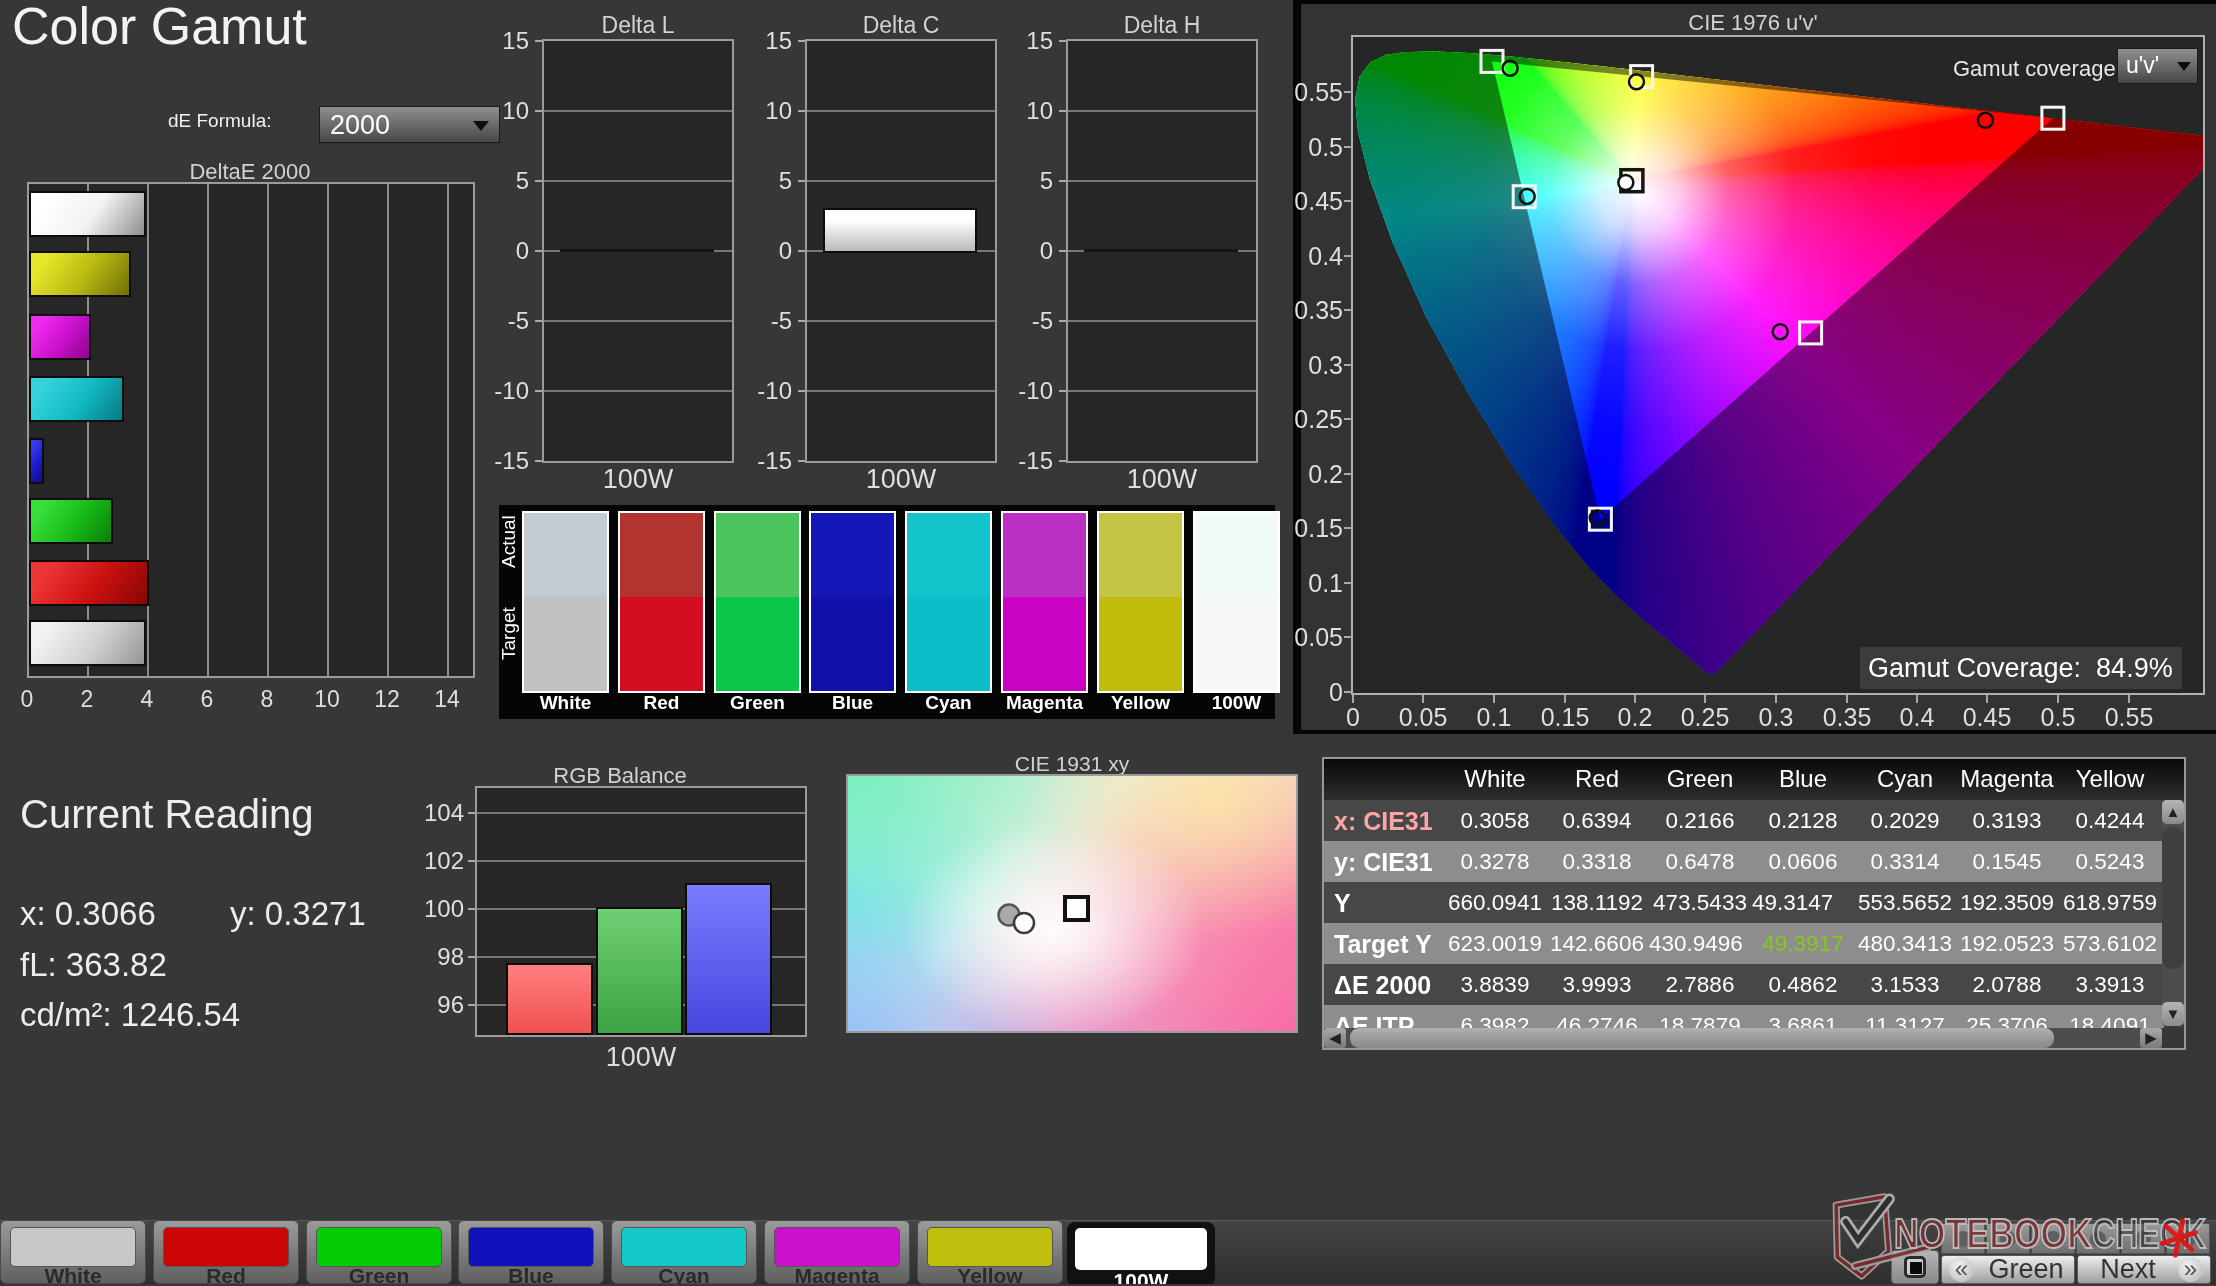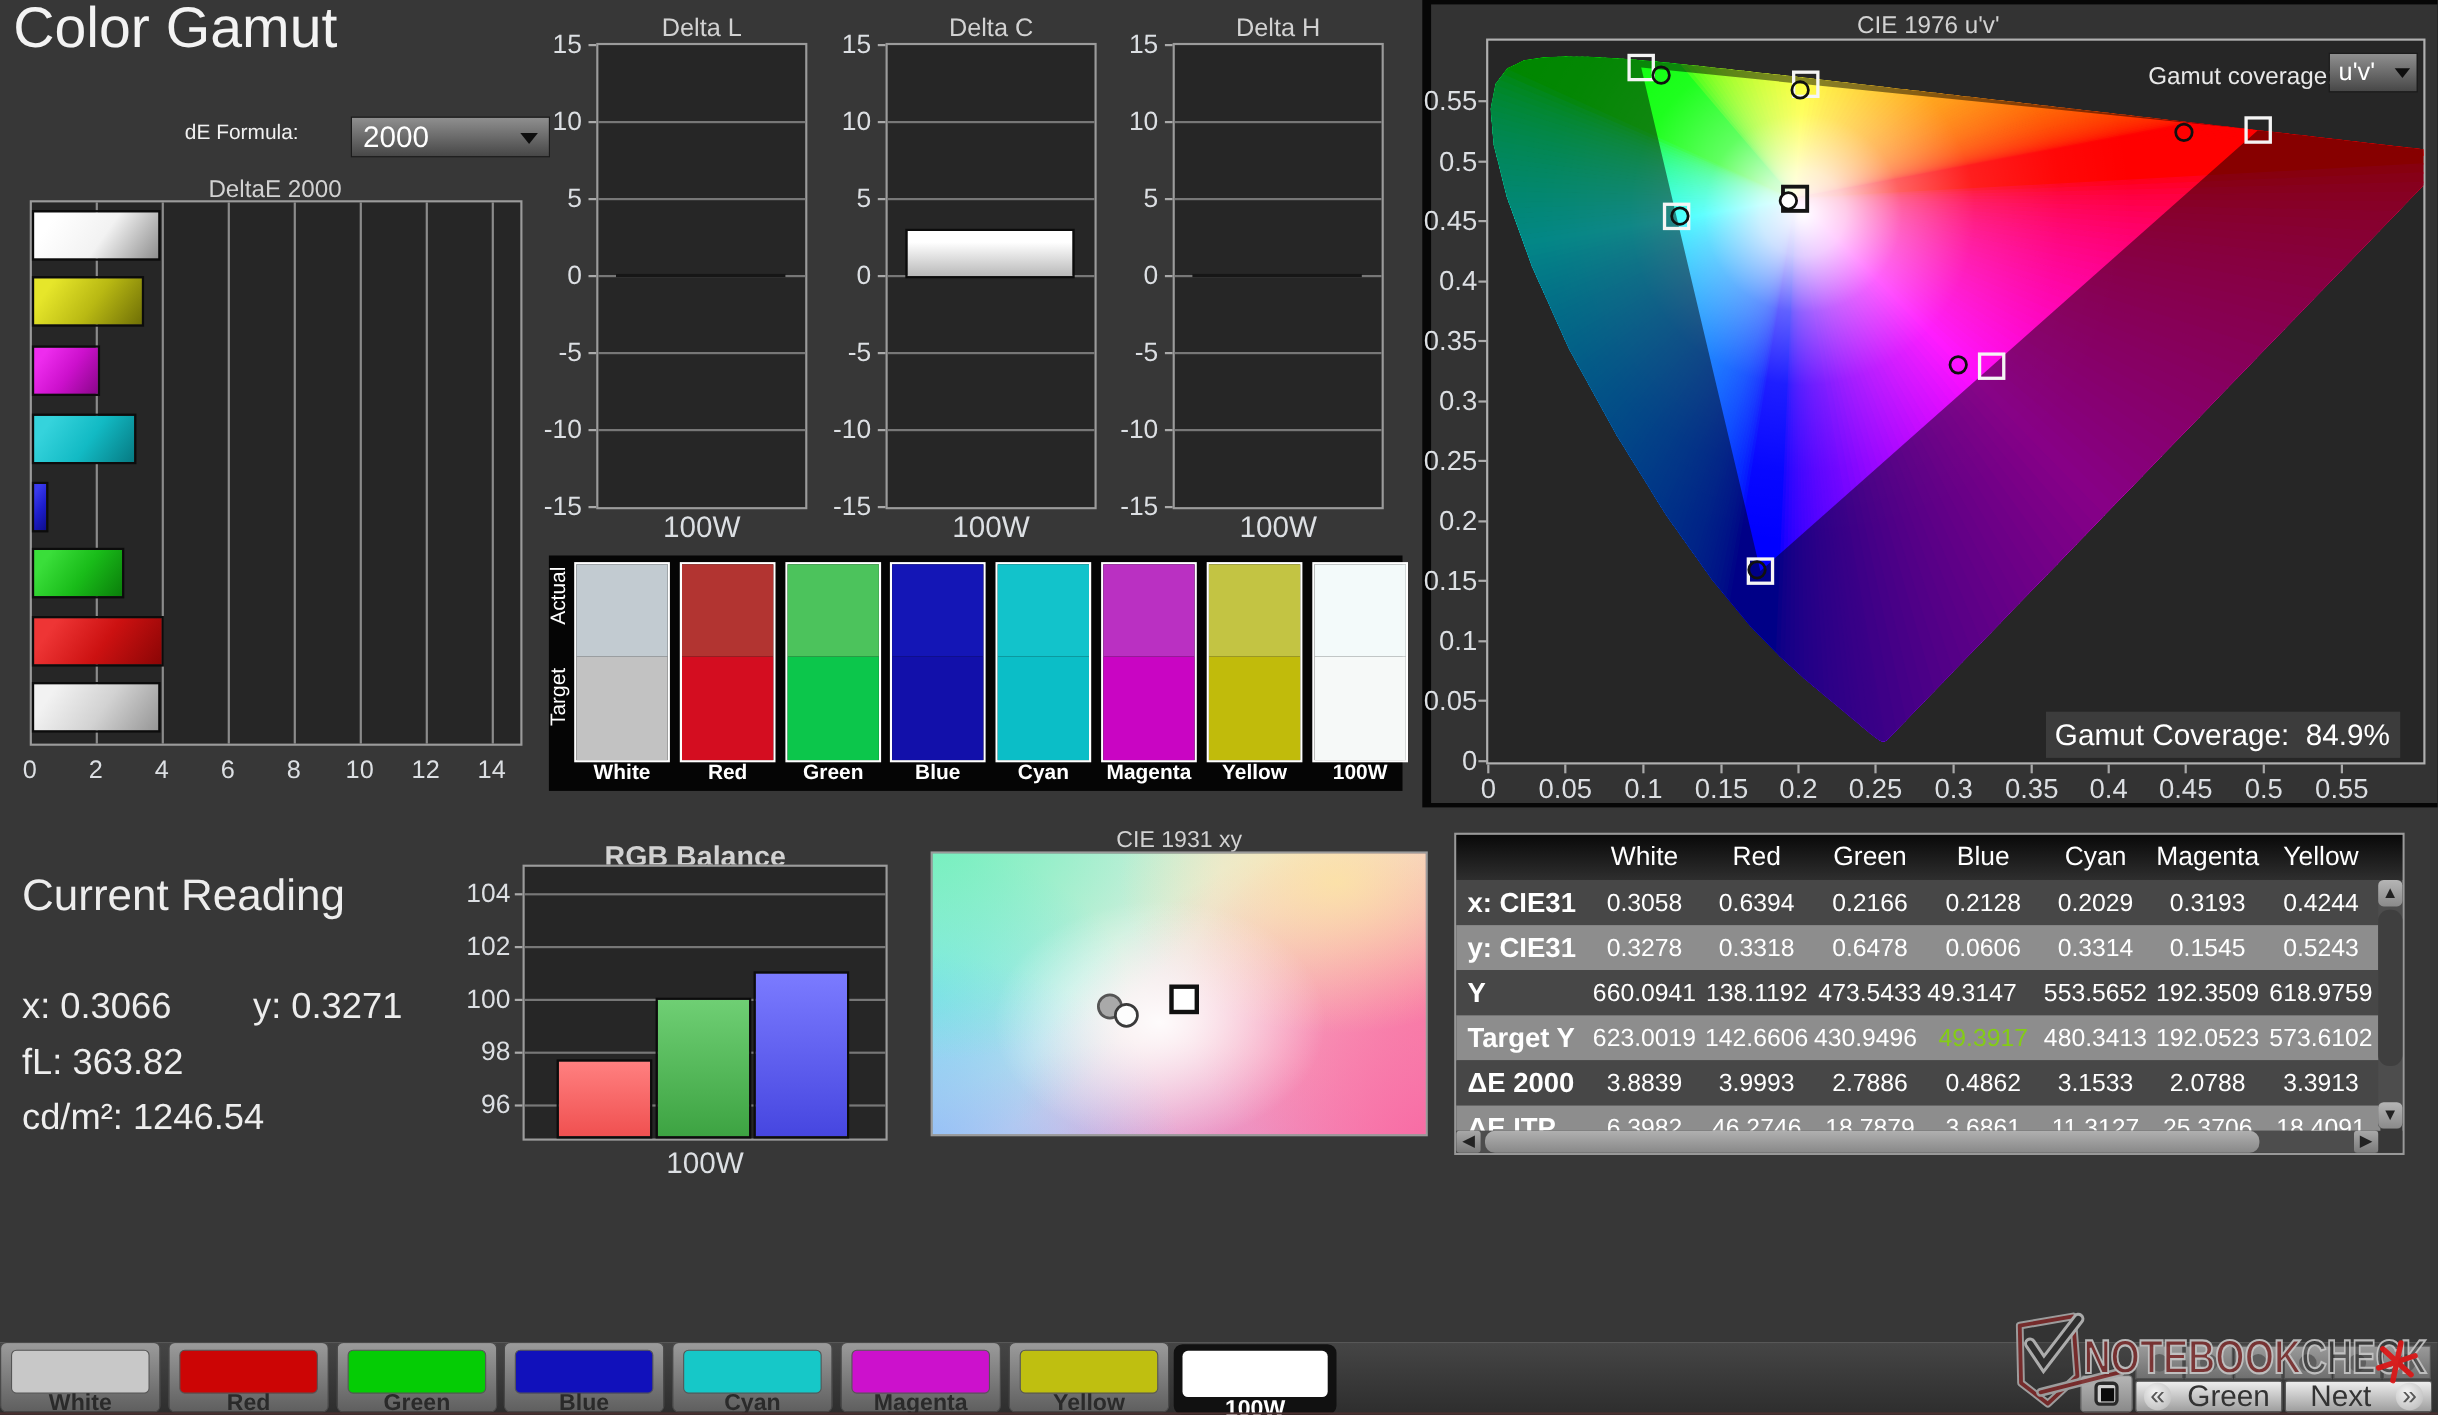--- a/index.html
+++ b/index.html
@@ -639,21 +639,21 @@
 <div class="lbl" style="left:2084px;top:703px;width:90px;text-align:center;font-size:25px;">0.55</div>
   </div>
 <div class="abs" style="left:1860px;top:647px;width:322px;height:42px;background:#3c3c3c;color:#fff;font-size:27px;text-align:left;padding-left:8px;box-sizing:border-box;line-height:42px;white-space:nowrap;">Gamut Coverage:&nbsp; 84.9%</div>
 
 <div class="abs" style="left:20px;top:792px;font-size:40px;color:#ededed;">Current Reading</div>
 <div class="abs" style="left:20px;top:895px;font-size:33px;color:#ededed;">x: 0.3066</div>
 <div class="abs" style="left:230px;top:895px;font-size:33px;color:#ededed;">y: 0.3271</div>
 <div class="abs" style="left:20px;top:946px;font-size:33px;color:#ededed;">fL: 363.82</div>
 <div class="abs" style="left:20px;top:996px;font-size:33px;color:#ededed;">cd/m²: 1246.54</div>
 
-<div class="ctitle" style="left:532px;top:763px;width:200px;font-size:26px;font-weight:bold;">RGB Balance</div>
+<div class="ctitle" style="left:520px;top:763px;width:200px;font-size:22px;">RGB Balance</div>
 <div class="plot" style="left:475px;top:786px;width:332px;height:251px;"></div>
 <div id="rgbchart">
     <div class="abs" style="left:477px;top:812px;width:328px;height:2px;background:#777;"></div>
 <div class="tick" style="left:468px;top:812px;width:7px;height:2px;"></div>
 <div class="lbl" style="left:398px;top:799px;width:66px;text-align:right;font-size:24px;">104</div>
 <div class="abs" style="left:477px;top:860px;width:328px;height:2px;background:#777;"></div>
 <div class="tick" style="left:468px;top:860px;width:7px;height:2px;"></div>
 <div class="lbl" style="left:398px;top:847px;width:66px;text-align:right;font-size:24px;">102</div>
 <div class="abs" style="left:477px;top:908px;width:328px;height:2px;background:#777;"></div>
 <div class="tick" style="left:468px;top:908px;width:7px;height:2px;"></div>
@@ -692,21 +692,21 @@
     <div class="abs" style="left:1322px;top:757px;width:864px;height:293px;border:2px solid #999;box-sizing:border-box;background:#373737;overflow:hidden;"></div>
 <div class="abs" style="left:1324px;top:759px;width:860px;height:41px;background:linear-gradient(#090909,#2e2e2e);"></div>
 <div class="abs" style="left:1444px;top:765px;width:102px;text-align:center;color:#fff;font-size:24px;">White</div>
 <div class="abs" style="left:1546px;top:765px;width:102px;text-align:center;color:#fff;font-size:24px;">Red</div>
 <div class="abs" style="left:1649px;top:765px;width:102px;text-align:center;color:#fff;font-size:24px;">Green</div>
 <div class="abs" style="left:1752px;top:765px;width:102px;text-align:center;color:#fff;font-size:24px;">Blue</div>
 <div class="abs" style="left:1854px;top:765px;width:102px;text-align:center;color:#fff;font-size:24px;">Cyan</div>
 <div class="abs" style="left:1956px;top:765px;width:102px;text-align:center;color:#fff;font-size:24px;">Magenta</div>
 <div class="abs" style="left:2059px;top:765px;width:102px;text-align:center;color:#fff;font-size:24px;">Yellow</div>
 <div class="abs" style="left:1324px;top:800px;width:840px;height:41px;background:#474747;"></div>
-<div class="abs" style="left:1334px;top:807px;color:#ffffff;font-weight:bold;font-size:25px;">x: CIE31</div>
+<div class="abs" style="left:1334px;top:807px;color:#fca5a5;font-weight:bold;font-size:25px;">x: CIE31</div>
 <div class="abs" style="left:1444px;top:808px;width:102px;text-align:center;color:#fff;font-size:22.5px;">0.3058</div>
 <div class="abs" style="left:1546px;top:808px;width:102px;text-align:center;color:#fff;font-size:22.5px;">0.6394</div>
 <div class="abs" style="left:1649px;top:808px;width:102px;text-align:center;color:#fff;font-size:22.5px;">0.2166</div>
 <div class="abs" style="left:1752px;top:808px;width:102px;text-align:center;color:#fff;font-size:22.5px;">0.2128</div>
 <div class="abs" style="left:1854px;top:808px;width:102px;text-align:center;color:#fff;font-size:22.5px;">0.2029</div>
 <div class="abs" style="left:1956px;top:808px;width:102px;text-align:center;color:#fff;font-size:22.5px;">0.3193</div>
 <div class="abs" style="left:2059px;top:808px;width:102px;text-align:center;color:#fff;font-size:22.5px;">0.4244</div>
 <div class="abs" style="left:1324px;top:841px;width:840px;height:41px;background:#8d8d8d;"></div>
 <div class="abs" style="left:1334px;top:848px;color:#fff;font-weight:bold;font-size:25px;">y: CIE31</div>
 <div class="abs" style="left:1444px;top:849px;width:102px;text-align:center;color:#fff;font-size:22.5px;">0.3278</div>

